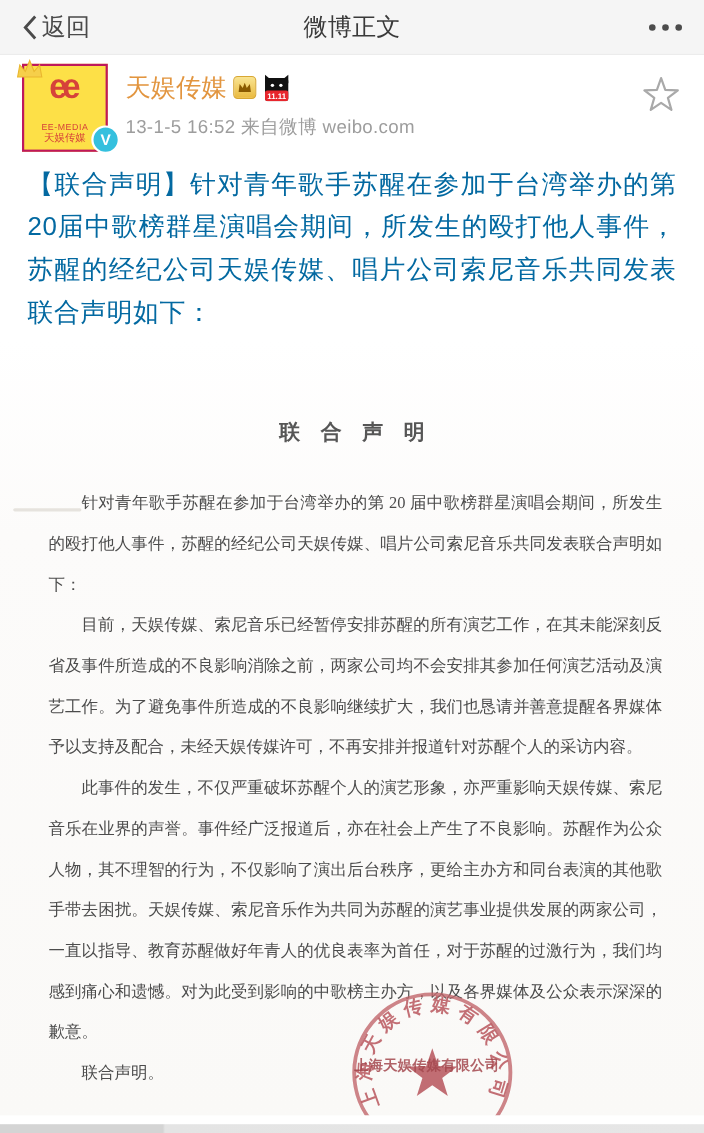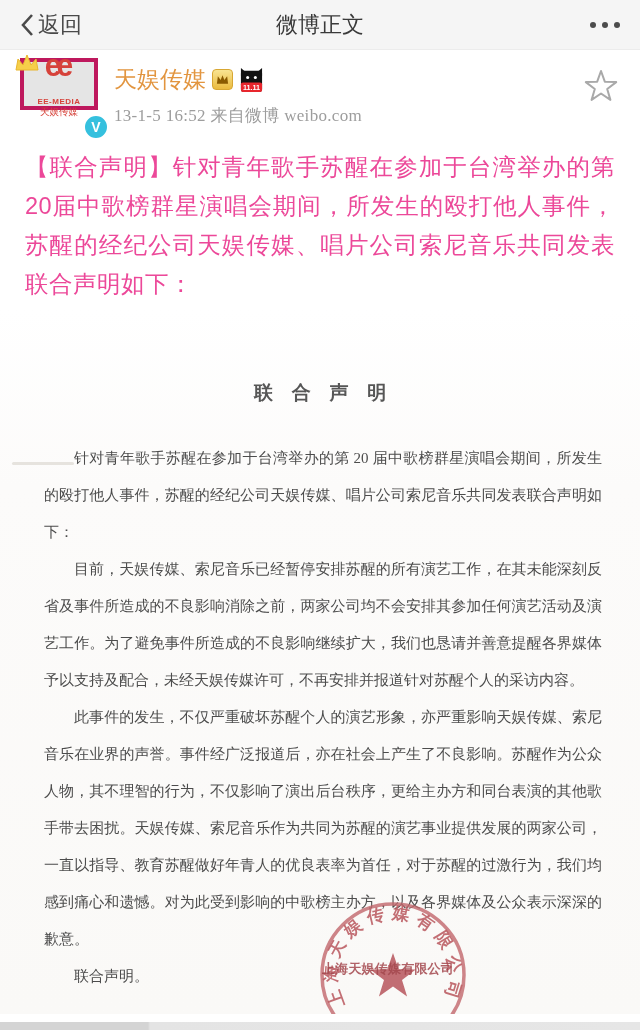--- a/index.html
+++ b/index.html
@@ -18,44 +18,44 @@
   }
   .back-btn{ display:flex; align-items:center; gap:4px; color:#4a4a4a;
     font-size:22px; cursor:pointer; }
   .nav-title{ position:absolute; left:50%; top:50%; transform:translate(-50%,-50%);
     font-size:22px; color:#3a3a3a; }
   .more-btn{ display:flex; gap:6px; align-items:center; padding:6px 0; cursor:pointer;}
   .more-btn i{ width:6px; height:6px; border-radius:50%; background:#4c4c4c; display:block;}
   
   .profile{ display:flex; padding:8px 20px 2px; position:relative; }
   .avatar-wrap{ position:relative; width:80px; height:76px; flex:0 0 auto; cursor:pointer;}
-  .avatar{ width:78px; height:52px; background:#e5e5e5; border:4px solid #be185d;
+  .avatar{ width:78px; height:80px; background:#fde047; border:2px solid #be185d;
     display:flex; flex-direction:column; align-items:center; justify-content:center;
     line-height:1; }
   .ee-logo{ font-size:30px; font-weight:bold; color:#d6423a; letter-spacing:-5px;
     transform:scaleY(1.05); margin-right:5px;}
-  .brand1{ font-size:8px; font-weight:bold; color:#d6423a; letter-spacing:.5px; margin-top:17px;}
+  .brand1{ font-size:8px; font-weight:normal; color:#d6423a; letter-spacing:.5px; margin-top:17px;}
   .brand2{ font-size:9.5px; color:#d6423a; margin-top:1px;}
   .crown-deco{ position:absolute; top:-5px; left:-7px; }
   .v-badge{ position:absolute; right:-9px; bottom:-6px; width:26px; height:26px;
     border-radius:50%; background:#35c0de; border:2px solid #ffffff;
     color:#fff; font-weight:bold; font-size:14px;
     display:flex; align-items:center; justify-content:center;}
   .name-col{ margin-left:14px; padding-top:6px; }
   .name-row{ display:flex; align-items:center; gap:6px; }
   .username{ font-size:23px; color:#e2953f; cursor:pointer;}
   .crown-badge{ width:21px; height:21px; border-radius:4px;
     background:linear-gradient(180deg,#f9e492,#eaba3f); border:1px solid #d8a733;
     display:flex; align-items:center; justify-content:center; cursor:pointer;}
   .tmall-badge{ cursor:pointer; display:block; }
-  .meta{ margin-top:9px; font-size:17px; color:#9d9d9d; letter-spacing:.3px;font-family:Liberation Serif, serif;}
+  .meta{ margin-top:9px; font-size:17px; color:#9d9d9d; letter-spacing:.3px;}
   .star-btn{ margin-left:auto; margin-top:10px; cursor:pointer; }
   
   .post-text{ padding:12px 25px 6px; font-size:23.5px; line-height:39px;
-    color:#ec4899; text-align:justify; letter-spacing:.5px;}
+    color:#0369a1; text-align:justify; letter-spacing:.5px;}
   
   .doc-photo{ position:relative; height:704px; overflow:hidden;
     background:linear-gradient(180deg,#ffffff 0%,#fcfbfa 25%,#faf9f7 100%);
     font-family:"Liberation Serif","DejaVu Serif",serif; color:#4e4e4e;
     cursor:pointer;}
   .scan-line{ position:absolute; left:12px; top:152px; width:62px; height:3px;
     background:#e6e3de; border-radius:2px; }
   .doc-title{ text-align:center; padding-top:70px; font-size:19px; color:#565656;
     letter-spacing:7px; text-indent:7px; }
   .doc-body{ width:558px; margin:34px 38px 0 44px; font-size:15px; line-height:37px;

